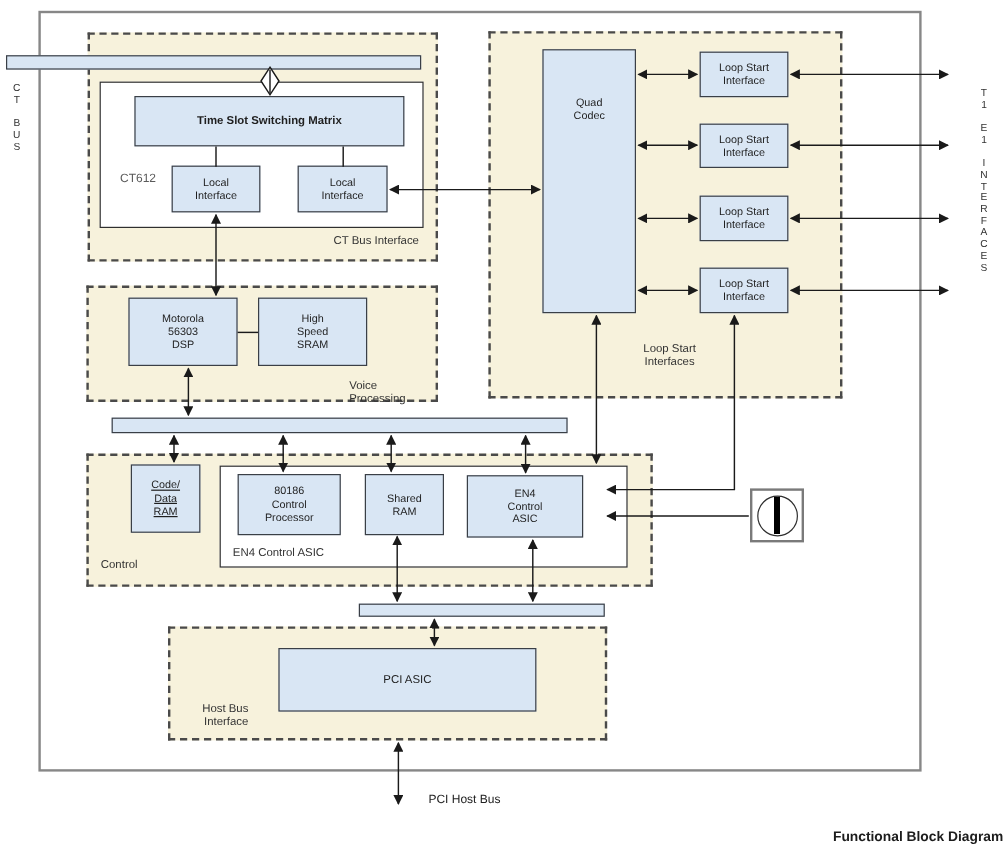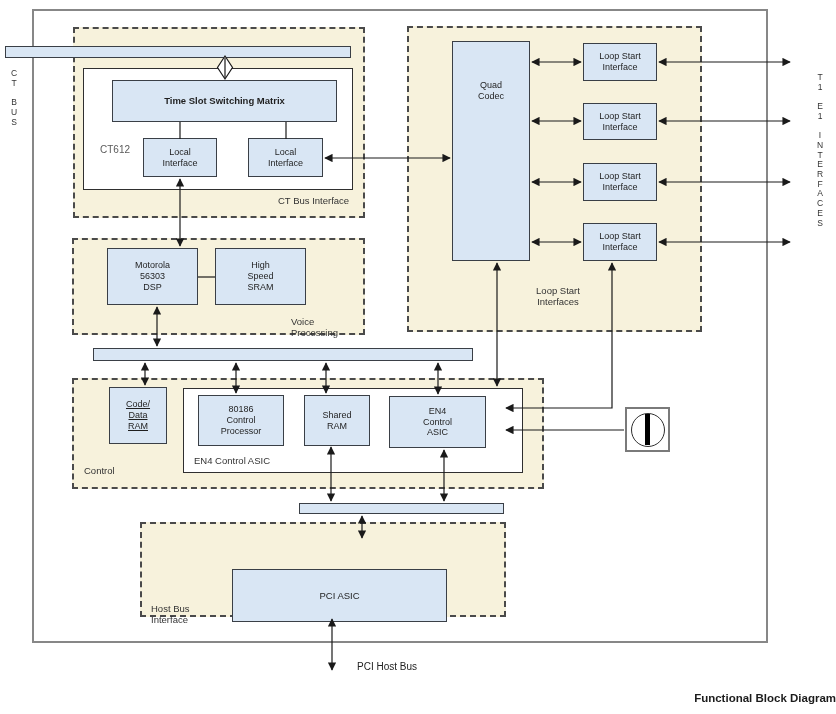--- a/index.html
+++ b/index.html
@@ -94,21 +94,21 @@
   <div class="group" style="left:407px; top:26px; width:295px; height:306px;">
     <span class="glabel" style="left:114px; top:258px; width:70px; text-align:center;">Loop Start
 Interfaces</span>
   </div>
 
   <div class="group" style="left:72px; top:378px; width:472px; height:111px;">
     <span class="glabel" style="left:10px; top:86px;">Control</span>
   </div>
 
   <div class="group" style="left:140px; top:522px; width:366px; height:95px;">
-    <span class="glabel" style="left:9px; top:80px; width:56px; text-align:left;">Host Bus
+    <span class="glabel" style="left:9px; top:62px; width:56px; text-align:right;">Host Bus
 Interface</span>
   </div>
 
   <div class="whitebox" style="left:83px; top:68px; width:270px; height:122px;">
     <span class="wlabel" style="left:16px; top:75px;">CT612</span>
   </div>
 
   <div class="whitebox" style="left:183px; top:388px; width:340px; height:85px;">
     <span class="wlabel2" style="left:10px; top:66px;">EN4 Control ASIC</span>
   </div>
@@ -142,21 +142,21 @@
 Data
 RAM</div>
   <div class="block" style="left:198px; top:395px; width:86px; height:51px;">80186
 Control
 Processor</div>
   <div class="block" style="left:304px; top:395px; width:66px; height:51px;">Shared
 RAM</div>
   <div class="block" style="left:389px; top:396px; width:97px; height:52px;text-align:center;">EN4
 Control
 ASIC</div>
-  <div class="block" style="left:232px; top:540px; width:215px; height:53px; font-size:9.5px;margin-top:29px;">PCI ASIC</div>
+  <div class="block" style="left:232px; top:540px; width:215px; height:53px; font-size:9.5px;">PCI ASIC</div>
 
   <div class="osc">
     <div class="osc-circle">
       <div class="osc-bar"></div>
     </div>
   </div>
 
   <div class="vtext" style="left:7px; top:69px; width:14px;">C
 T
 

